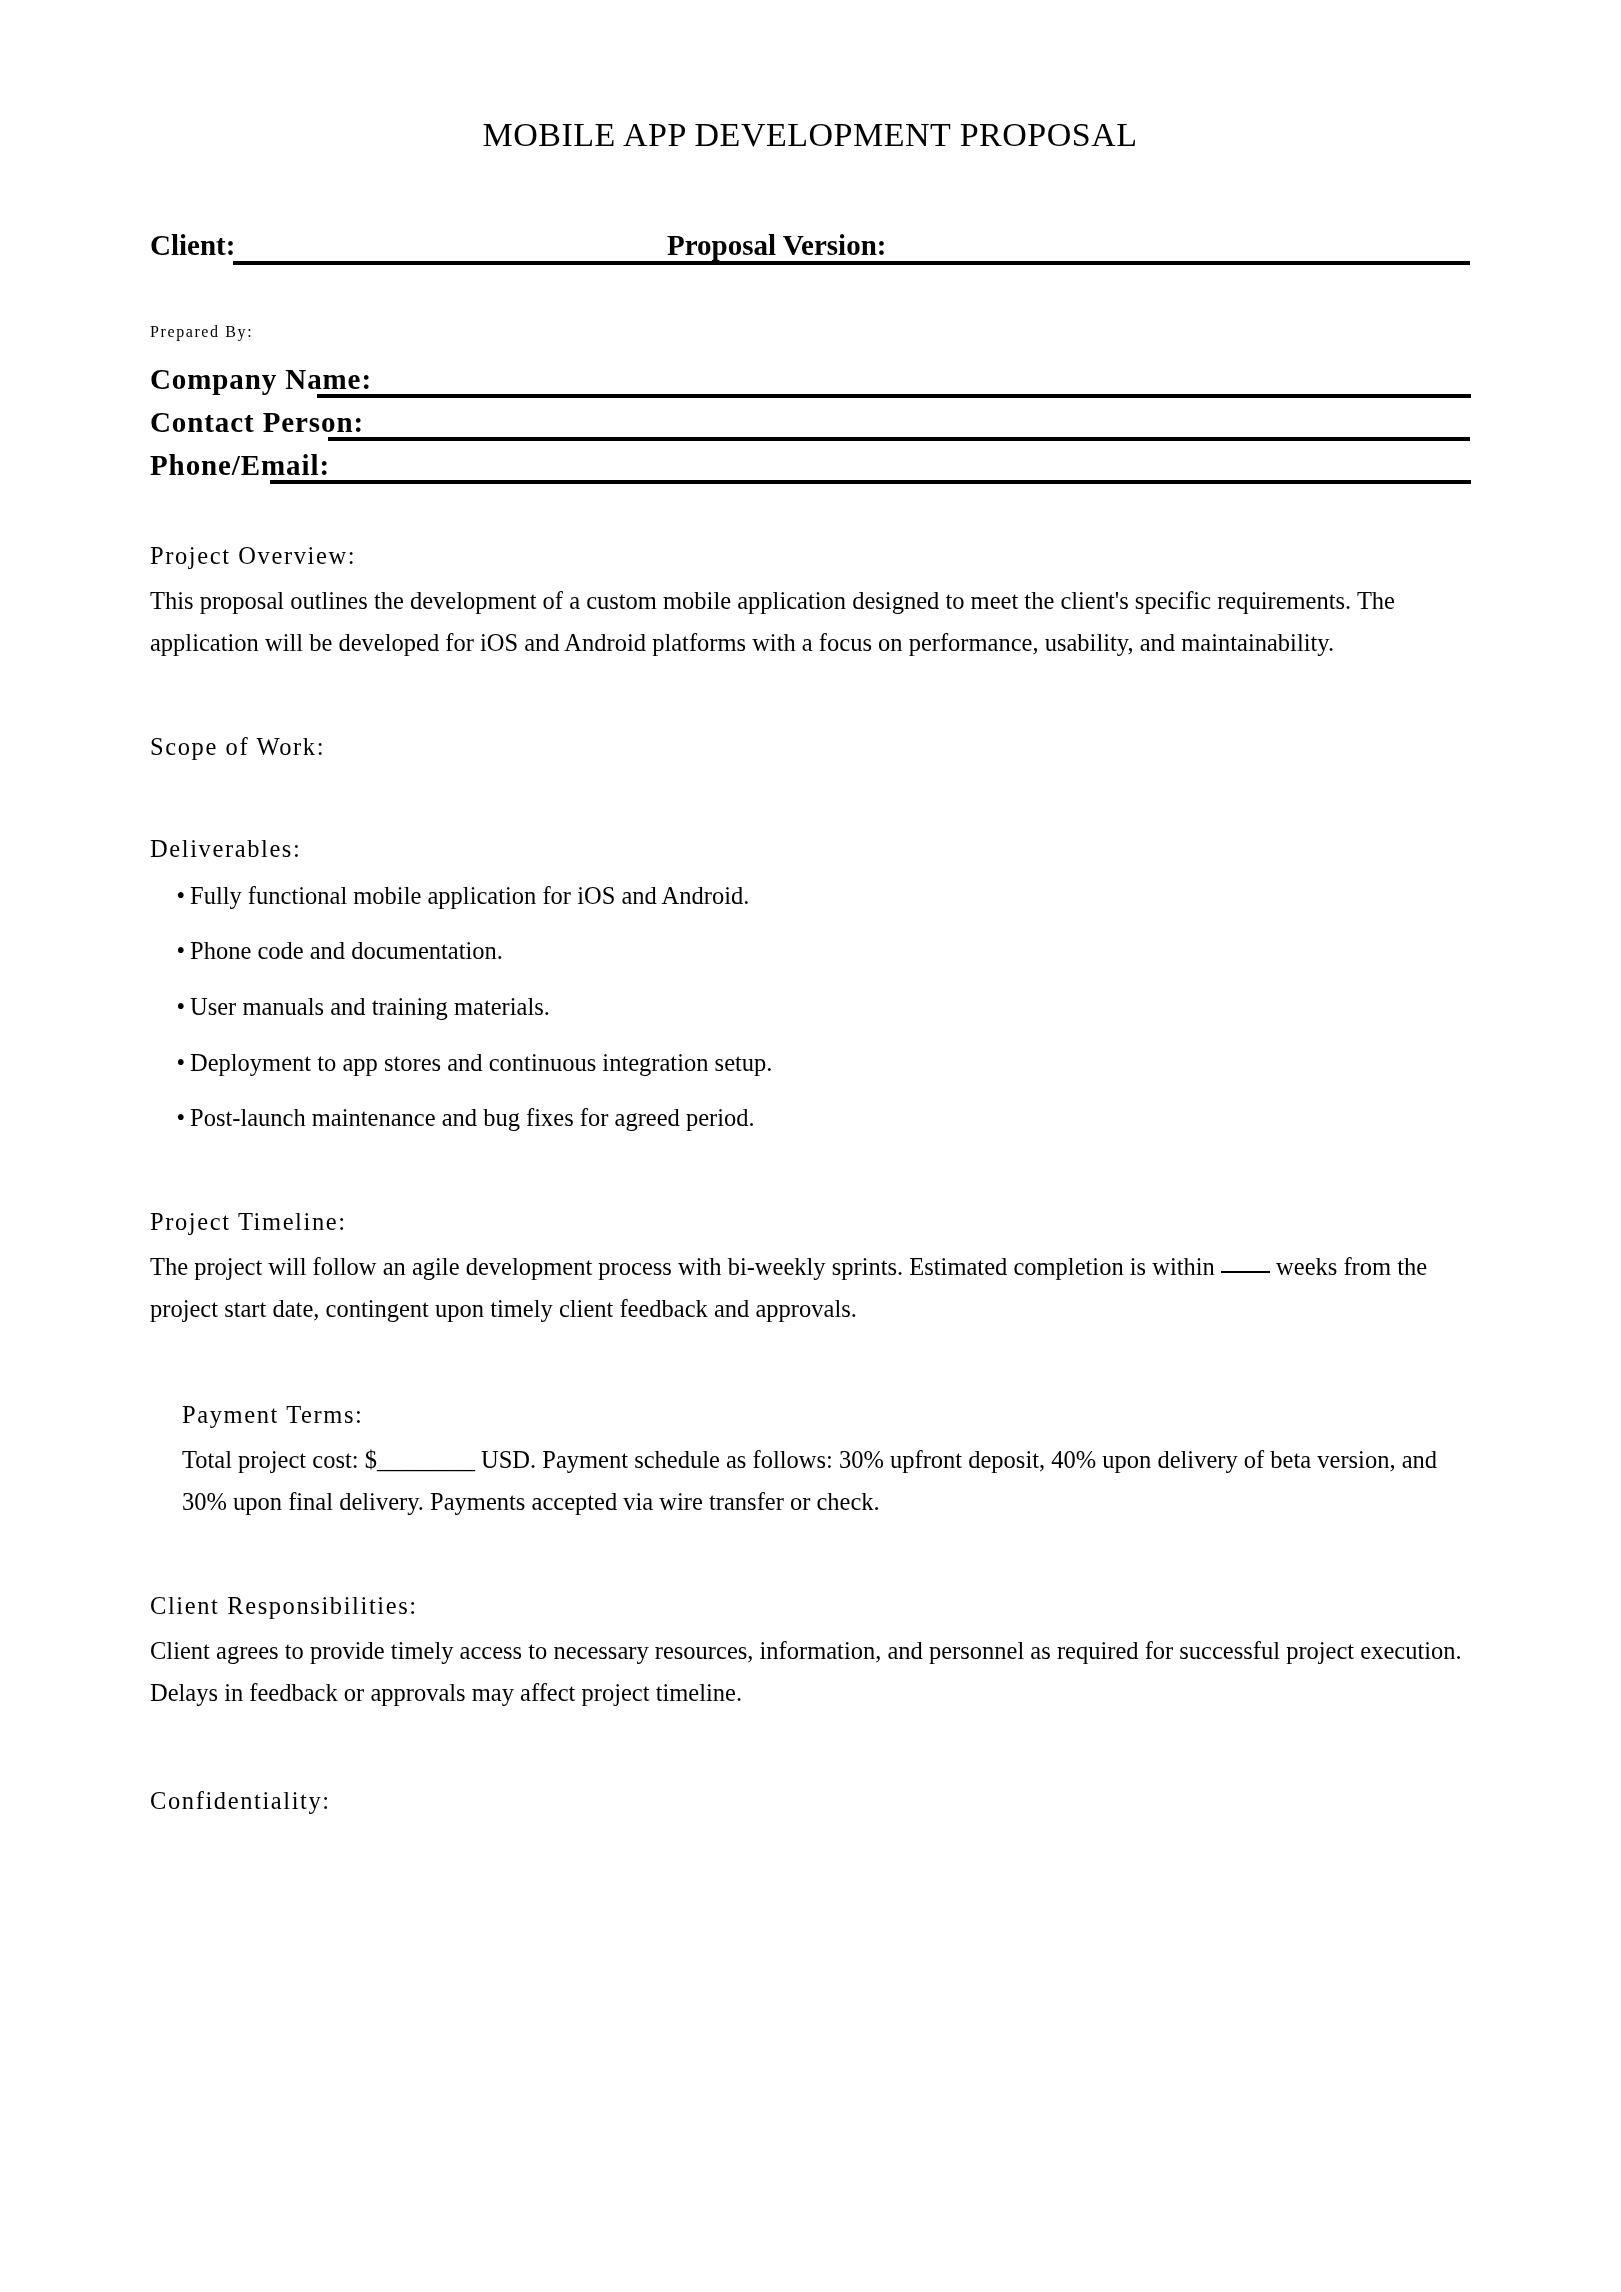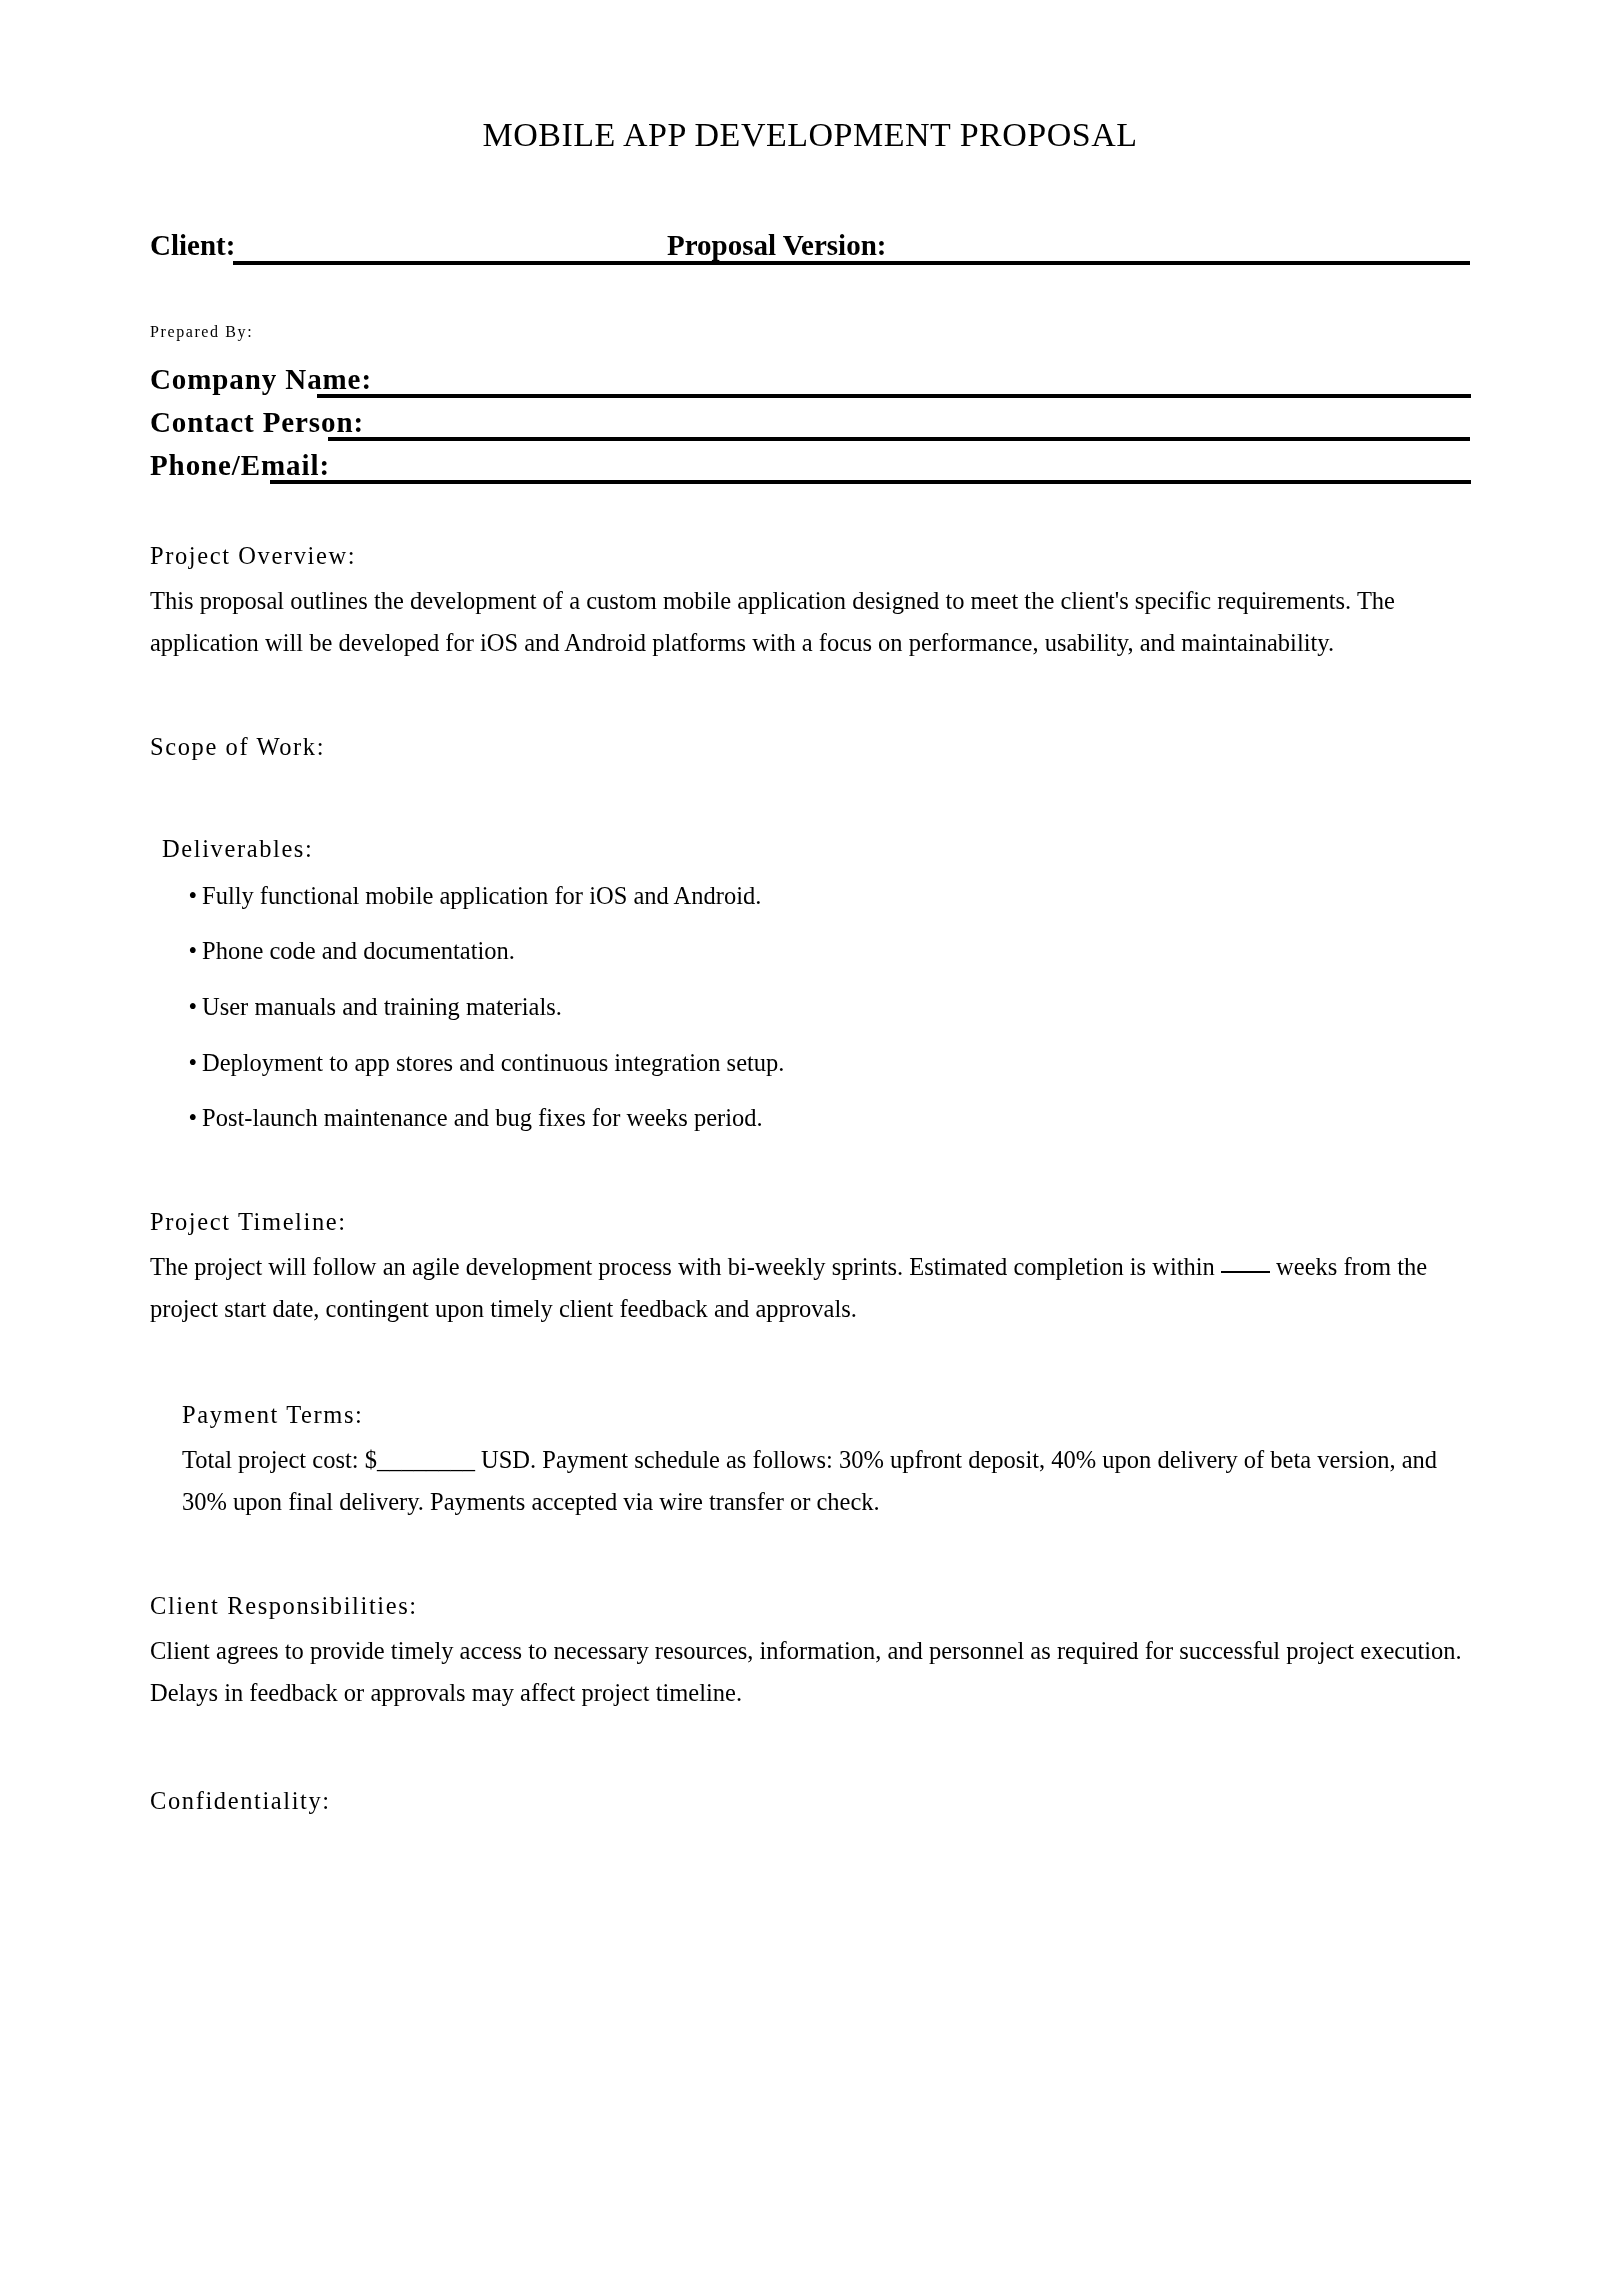--- a/index.html
+++ b/index.html
@@ -116,21 +116,21 @@
     white-space: nowrap;
   }
   .bullet-list li .bullet-dot {
     position: absolute;
     left: 26.5px;
     top: 0;
   }
 
   .spacer-overview { margin-top: 51px; }
   .spacer-scope    { margin-top: 65px; }
-  .spacer-deliv    { margin-top: 67px; margin-left: 12px; }
+  .spacer-deliv    { margin-top: 67px; }
   .spacer-timeline { margin-top: 69px; }
   .spacer-payment  { margin-top: 67px; margin-left: 32px; }
   .spacer-client   { margin-top: 65px; }
   .spacer-conf     { margin-top: 69px; }
 </style>
 </head>
 <body>
 
 <div class="page">
   <div class="content">
@@ -187,21 +187,21 @@
         <li>
           <span class="bullet-dot">•</span>
           <span>User manuals and training materials.</span>
         </li>
         <li>
           <span class="bullet-dot">•</span>
           <span>Deployment to app stores and continuous integration setup.</span>
         </li>
         <li>
           <span class="bullet-dot">•</span>
-          <span>Post-launch maintenance and bug fixes for weeks period.</span>
+          <span>Post-launch maintenance and bug fixes for agreed period.</span>
         </li>
       </ul>
     </div>
 
     <div class="section spacer-timeline">
       <div class="section-head">Project Timeline:</div>
       <div class="section-body"><span>The project will follow an agile development process with bi-weekly sprints. Estimated completion is within </span><span class="blank-short"></span><span> weeks from the project start date, contingent upon timely client feedback and approvals.</span></div>
     </div>
 
     <div class="section spacer-payment">

